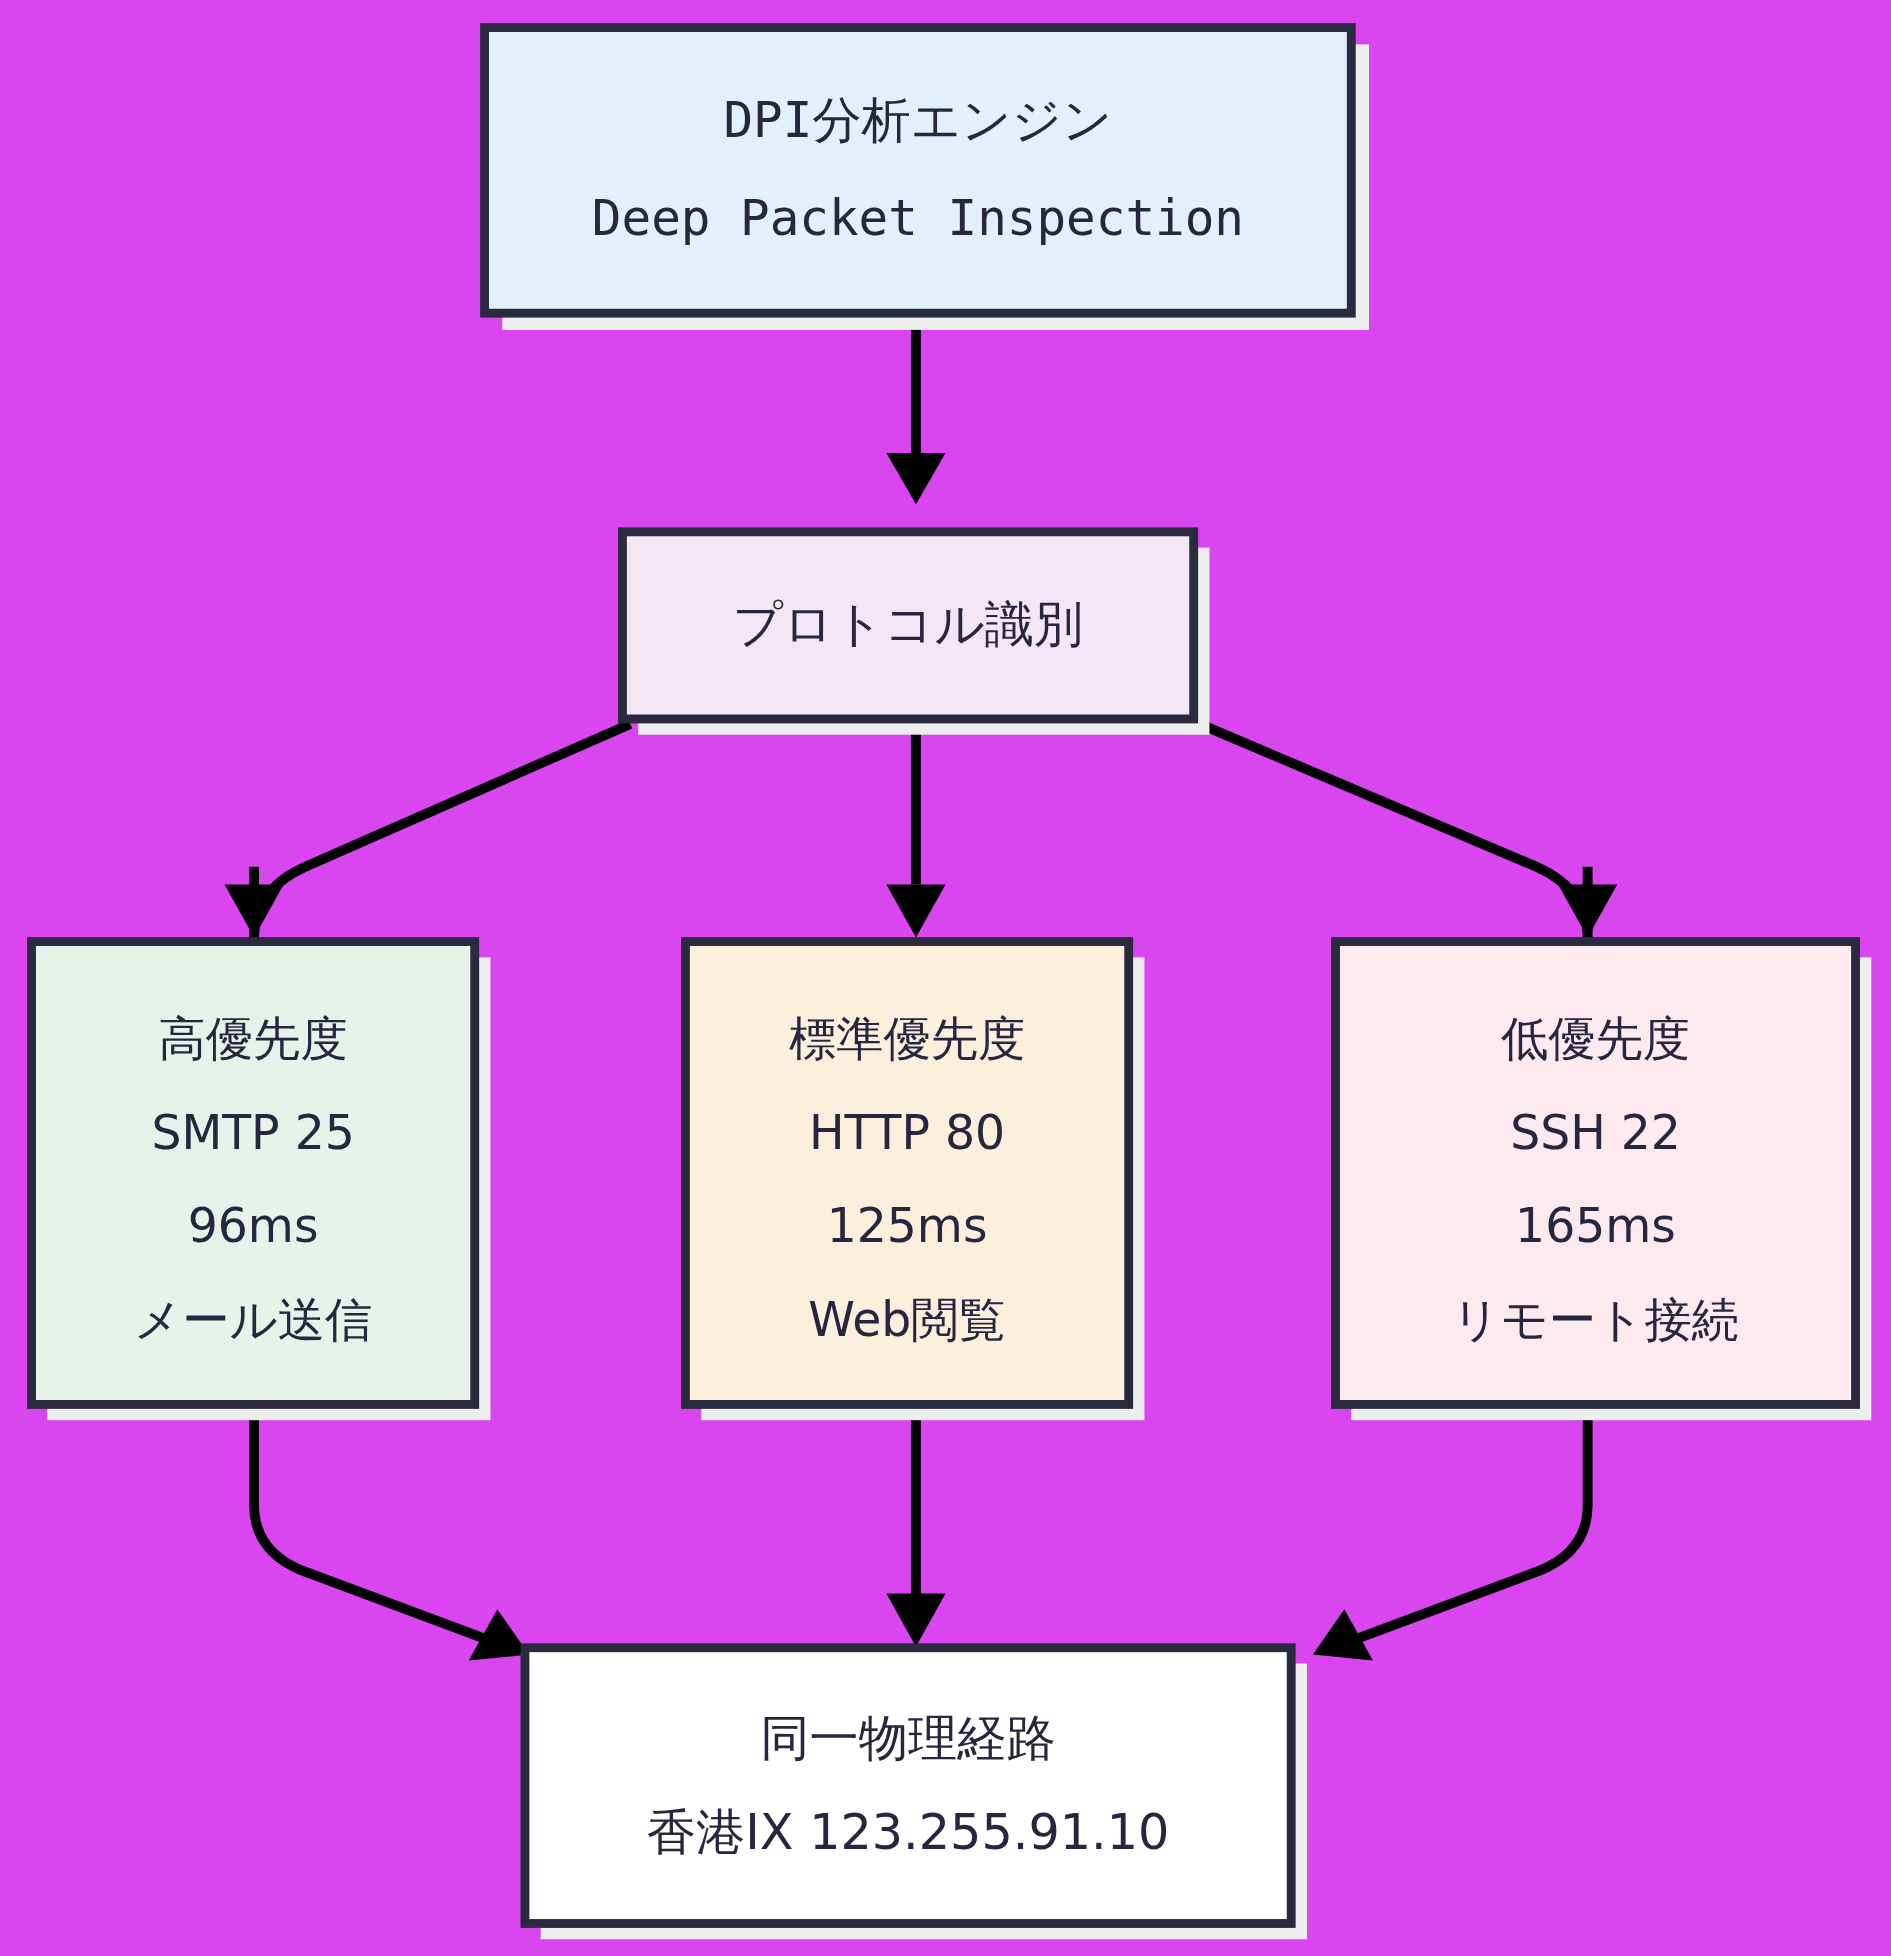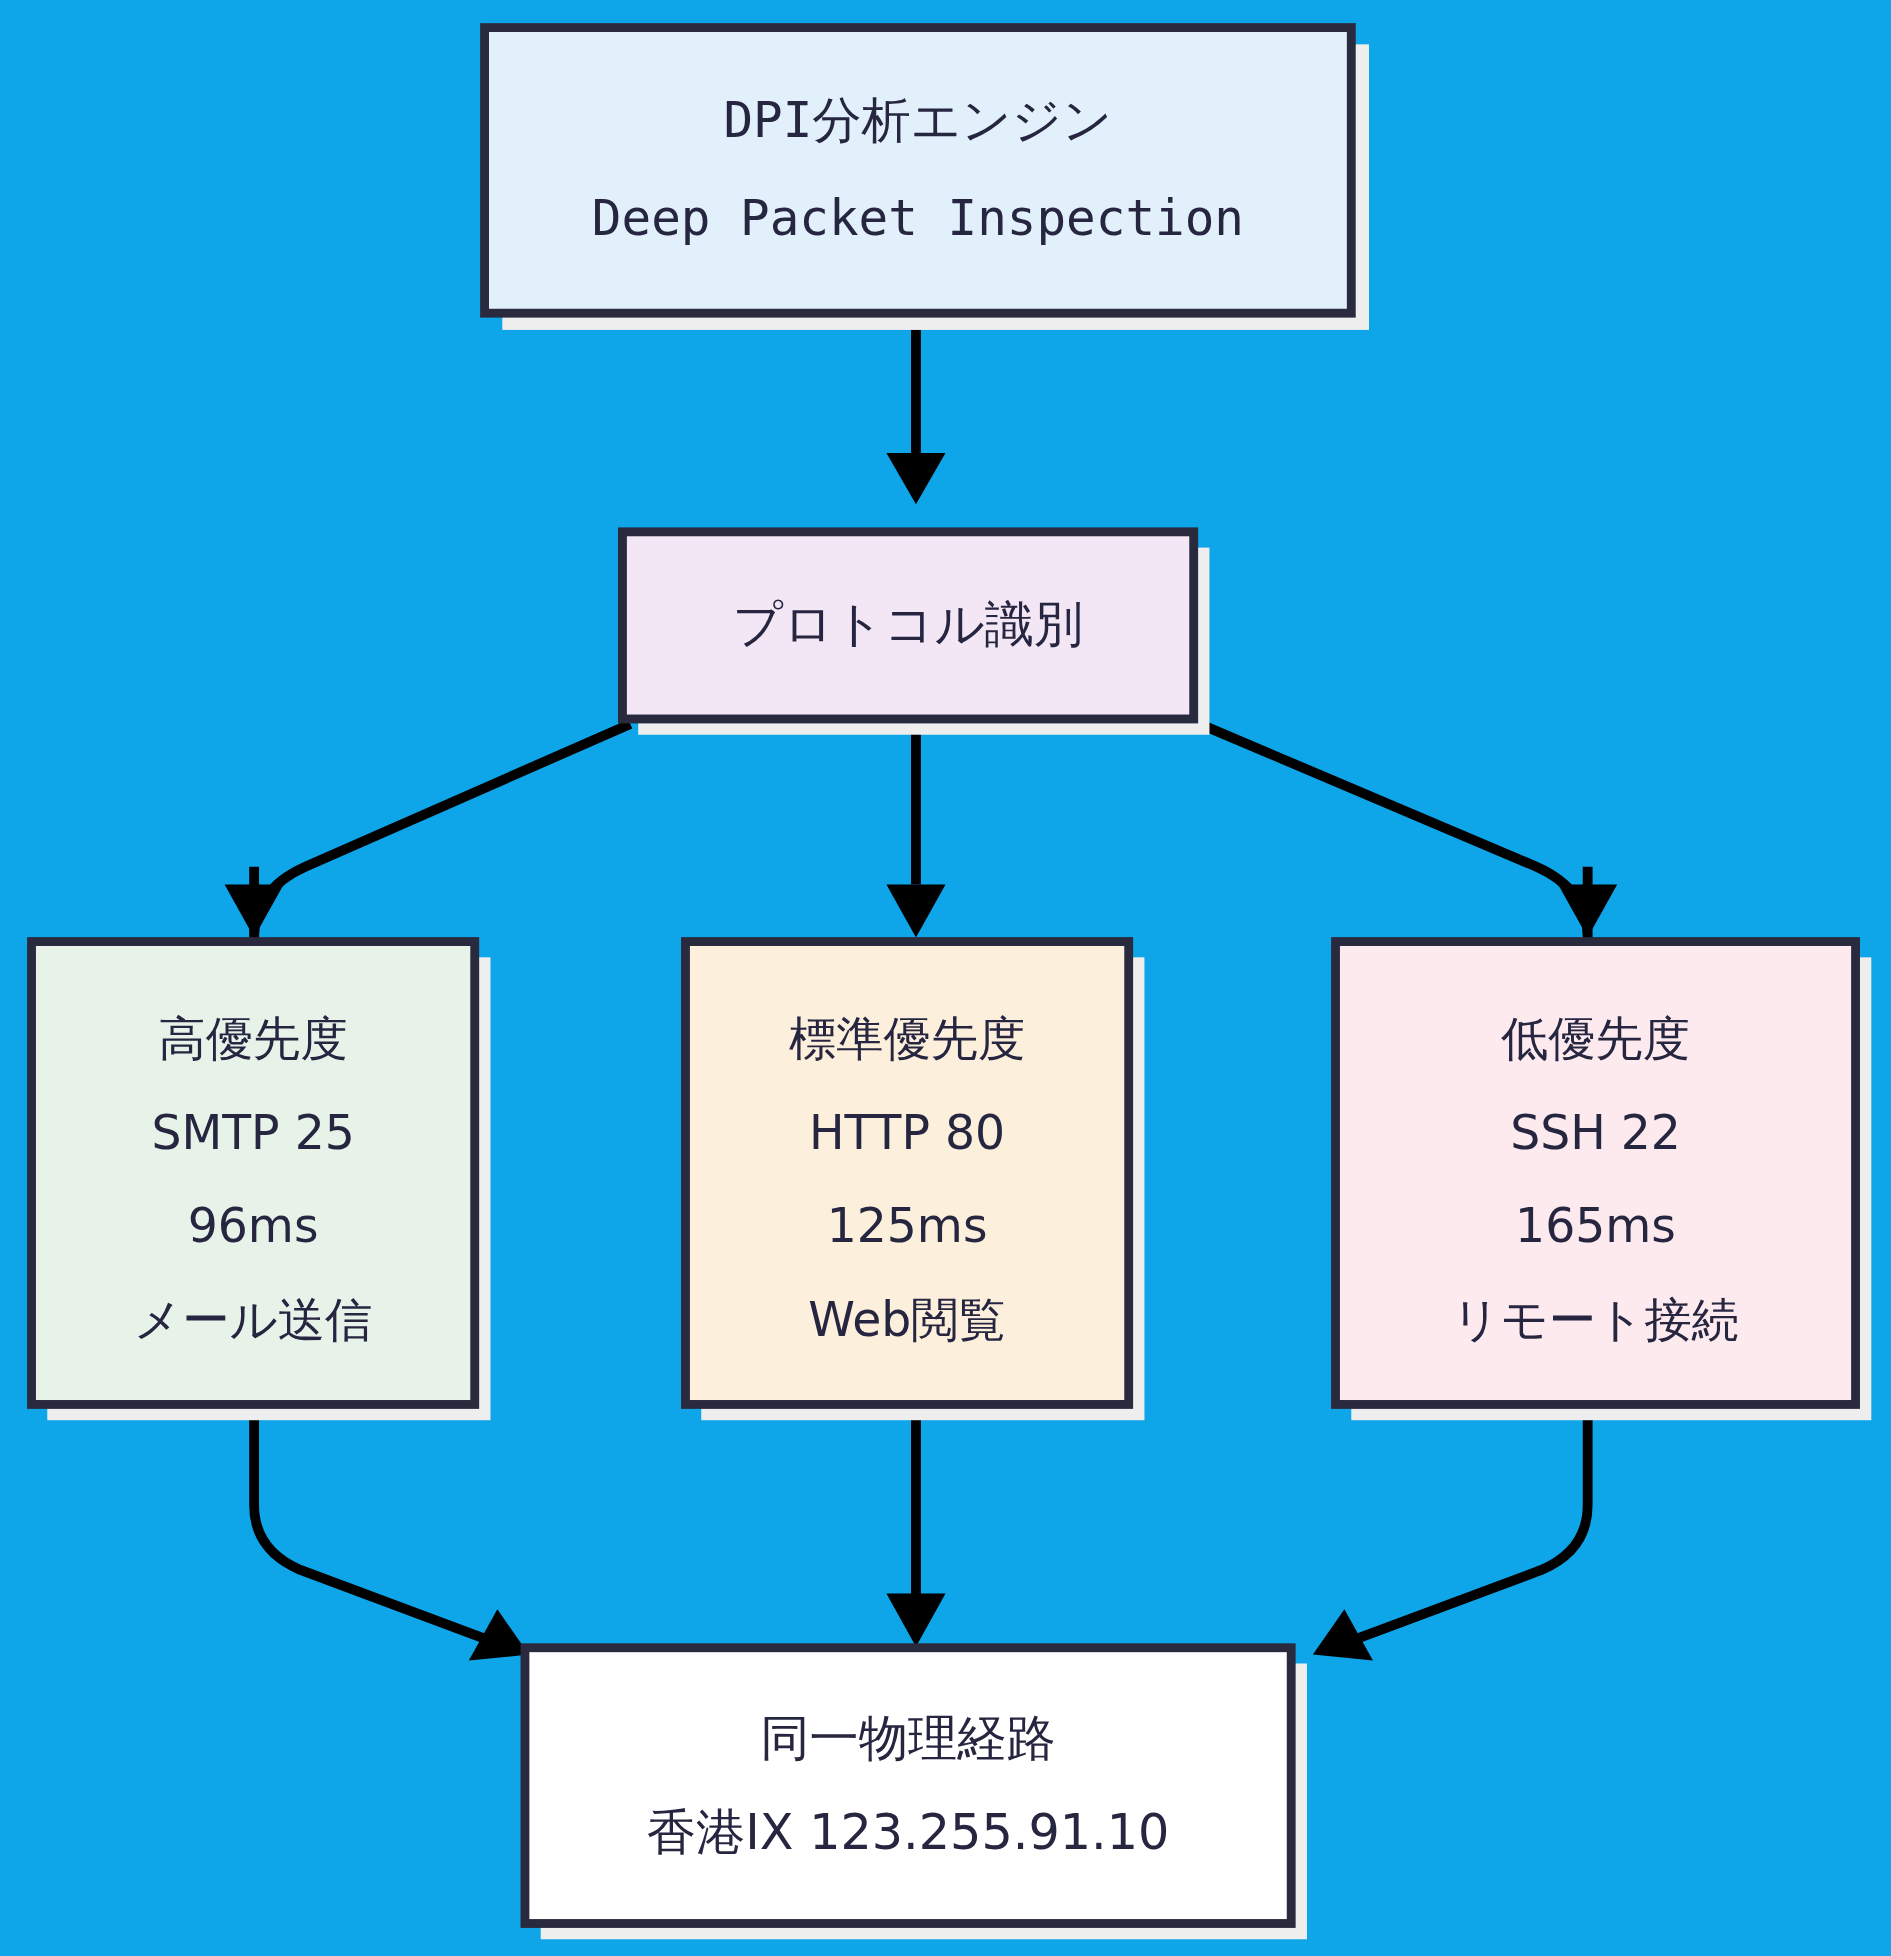--- a/index.html
+++ b/index.html
@@ -11,21 +11,21 @@
   body {
     width: 1891px;
     height: 1956px;
     overflow: hidden;
     font-family: "DejaVu Sans", sans-serif;
   }
   #diagram-root {
     position: relative;
     width: 1891px;
     height: 1956px;
-    background: #0ea5e9;
+    background: #d946ef;
   }
   svg#flow-svg {
     position: absolute;
     top: 0;
     left: 0;
     width: 1891px;
     height: 1956px;
     display: block;
   }
   .node-rect {

